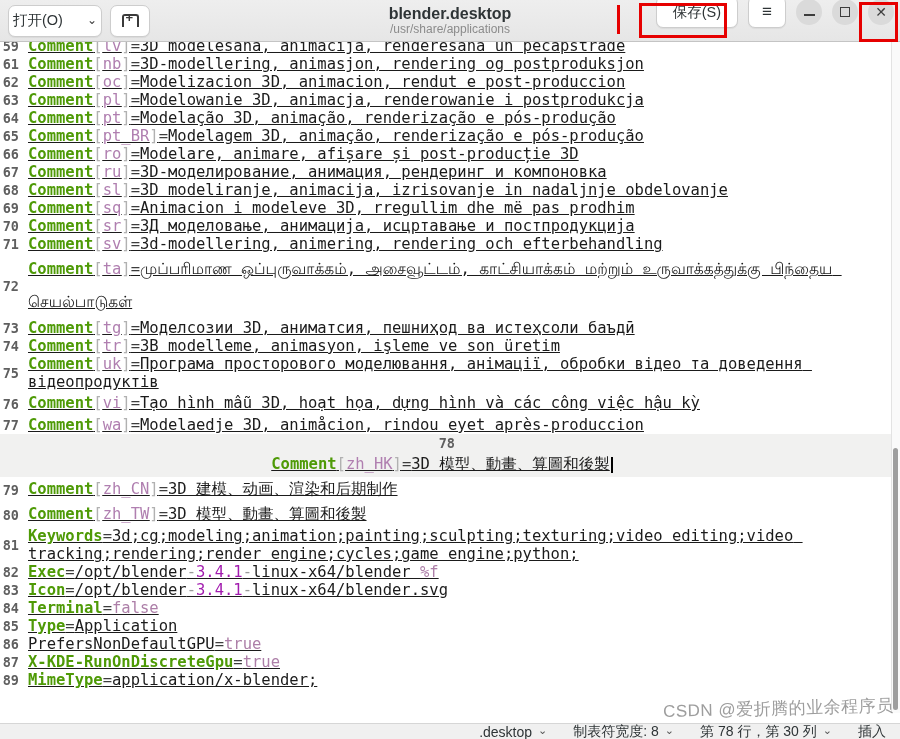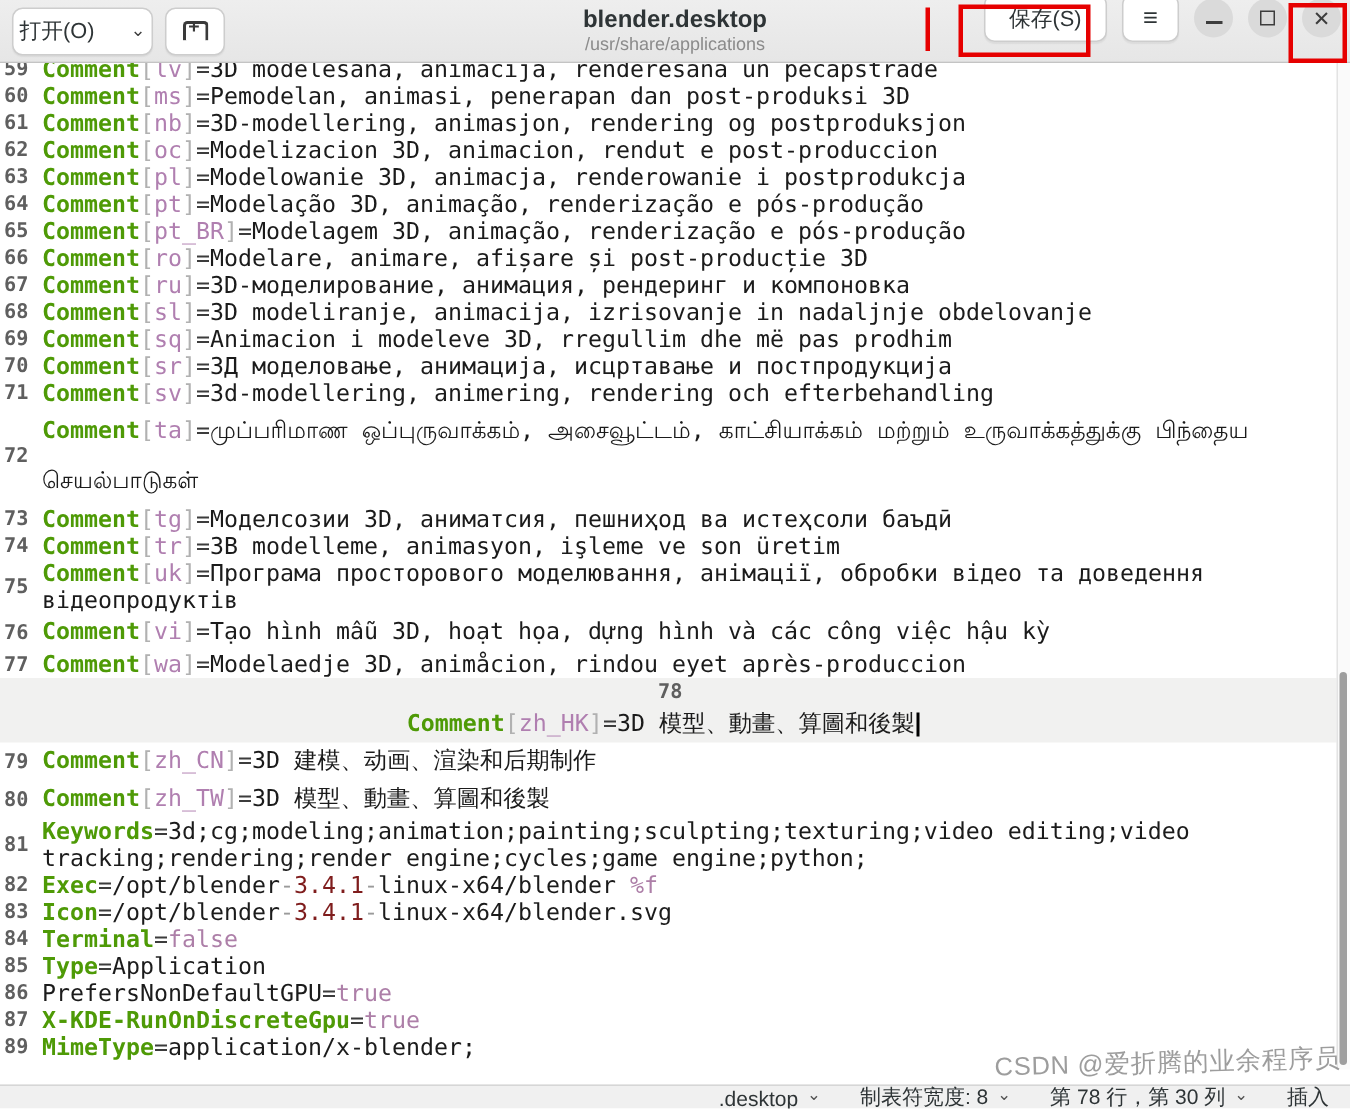--- a/index.html
+++ b/index.html
@@ -40,31 +40,31 @@
   .anno-close { left:859px; top:2px; width:39px; height:40px; }
   .anno-tick { position:absolute; left:617px; top:5px; width:3px; height:29px; background:#e60000; z-index:50; }
 
   
   .editor { position:absolute; top:42px; left:0; right:0; bottom:26px; background:#fff; overflow:hidden;
     font-family:"DejaVu Sans Mono","Liberation Mono",monospace; font-size:15.5px; color:#1b1b1b; }
   .lines { margin-top:-5px; }
   .line { display:flex; align-items:center; }
   .gutter { width:28px; min-width:28px; text-align:right; padding-right:9px; padding-top:0;
     color:#5f5f5f; font-weight:bold; font-size:13.5px; line-height:18px; user-select:none; }
-  .content { flex:1; white-space:pre-wrap; overflow-wrap:break-word; line-height:18px; padding-right:16px; }
+  .content { flex:1; white-space:pre-wrap; overflow-wrap:break-word; line-height:18px; padding-right:16px;text-decoration:underline; }
   .line.tall .content { line-height:25px; }
   .line.ta .content { line-height:33px; }
   .line.current { background:#f1f1f0;flex-direction:column; }
   .seg-k { color:#4e9a06; font-weight:bold; }
   .seg-b { color:#b1b1b1; }
   .seg-l { color:#b07fb0; }
   .seg-eq { color:#3c3c3c; }
   .seg-v { color:#1b1b1b; }
   .seg-d { color:#9a9a9a; }
-  .seg-n { color:#7f1d1d; }
+  .seg-n { color:#a21caf; }
   .seg-s { color:#ad7fa8; }
   .seg-cat { color:#3465a4; }
   .seg-hl { background:#d40000; color:#1a0000; }
   .cursor { display:inline-block; width:2px; height:16px; background:#000; vertical-align:text-bottom; margin-left:1px; }
 
   
   .scrollbar { position:absolute; top:42px; bottom:26px; right:0; width:9px;
     background:#fafafa; border-left:1px solid #e3e3e3; z-index:10; }
   .scroll-thumb { position:absolute; right:2px; width:5px; top:406px; height:262px;
     background:#9e9e9e; border-radius:3px; }
@@ -123,24 +123,20 @@
   <div class="anno anno-close"></div>
   <div class="anno-tick"></div>
 
   <div class="editor">
     <div class="lines">
         <div class="line">
           <span class="gutter">59</span>
           <span class="content"><span class="seg-k">Comment</span><span class="seg-b">[</span><span class="seg-l">lv</span><span class="seg-b">]</span><span class="seg-eq">=</span><span class="seg-v">3D modelēšana, animācija, renderēšana un pēcapstrāde</span></span>
         </div>
         <div class="line">
-          <span class="gutter">60</span>
-          <span class="content"><span class="seg-k">Comment</span><span class="seg-b">[</span><span class="seg-l">ms</span><span class="seg-b">]</span><span class="seg-eq">=</span><span class="seg-v">Pemodelan, animasi, penerapan dan post-produksi 3D</span></span>
-        </div>
-        <div class="line">
           <span class="gutter">61</span>
           <span class="content"><span class="seg-k">Comment</span><span class="seg-b">[</span><span class="seg-l">nb</span><span class="seg-b">]</span><span class="seg-eq">=</span><span class="seg-v">3D-modellering, animasjon, rendering og postproduksjon</span></span>
         </div>
         <div class="line">
           <span class="gutter">62</span>
           <span class="content"><span class="seg-k">Comment</span><span class="seg-b">[</span><span class="seg-l">oc</span><span class="seg-b">]</span><span class="seg-eq">=</span><span class="seg-v">Modelizacion 3D, animacion, rendut e post-produccion</span></span>
         </div>
         <div class="line">
           <span class="gutter">63</span>
           <span class="content"><span class="seg-k">Comment</span><span class="seg-b">[</span><span class="seg-l">pl</span><span class="seg-b">]</span><span class="seg-eq">=</span><span class="seg-v">Modelowanie 3D, animacja, renderowanie i postprodukcja</span></span>

